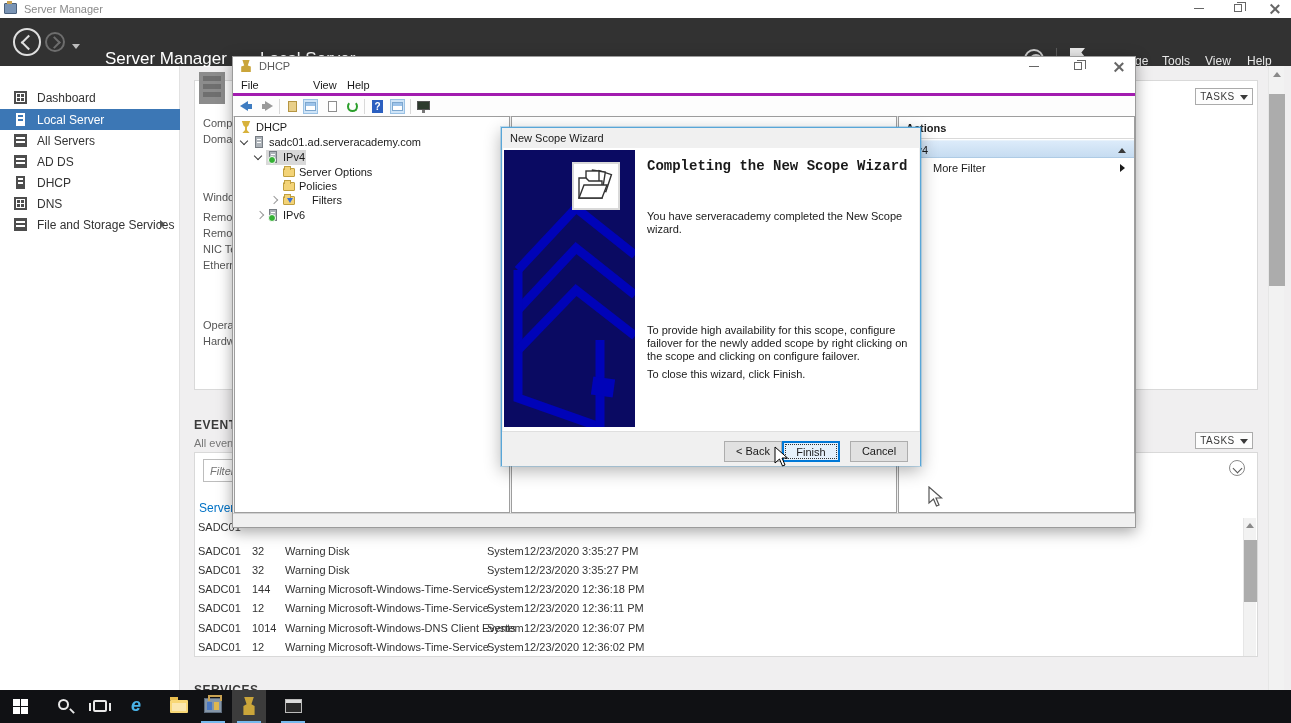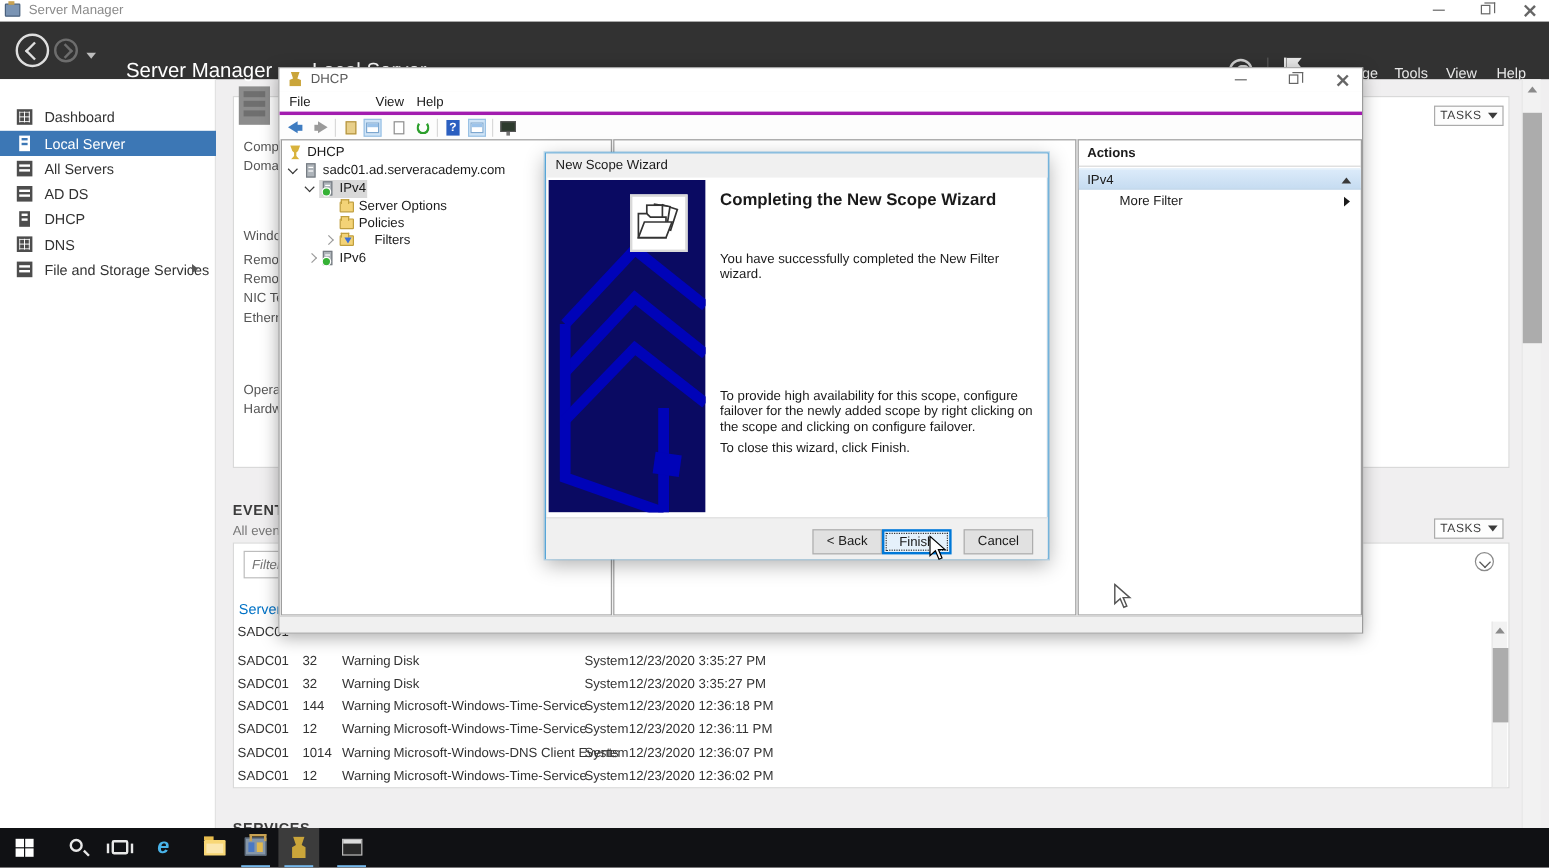--- a/index.html
+++ b/index.html
@@ -121,27 +121,27 @@
   .t-folder::before { content:""; position:absolute; left:0; top:-3px; width:5px; height:3px; background:#f3d377; border:1px solid #c09f3f; border-bottom:none; }
   .t-funnel::after { content:""; position:absolute; left:3px; top:1px; border-left:3px solid transparent; border-right:3px solid transparent; border-top:5px solid #3a6fd8; }
   .t-goblet { background:#d8b23c; clip-path:polygon(15% 0,85% 0,70% 40%,58% 50%,58% 75%,80% 100%,20% 100%,42% 75%,42% 50%,30% 40%); }
   .actions-hdr { font-size:11px; font-weight:bold; color:#1a1a1a; }
   .actions-bar { background:linear-gradient(#dcebfa,#c6dcf1); border-top:1px solid #e8f2fb; border-bottom:1px solid #aecbe5; font-size:11px; color:#1a1a1a; }
   .caret-up { width:0;height:0;border-left:4px solid transparent;border-right:4px solid transparent;border-bottom:5px solid #3a3a3a; }
   .caret-right { width:0;height:0;border-top:4px solid transparent;border-bottom:4px solid transparent;border-left:5px solid #1a1a1a; }
   .dhcp-status { left:0; top:456px; width:902px; height:14px; background:#f0f0f0; border-top:1px solid #d0d0d0; }
 
   
-  .wizard { left:454px; top:127px; width:420px; height:339px; background:#f0f0f0; border:1px solid #58a6d8; box-shadow:0 0 0 1px rgba(88,166,216,.35), 0 5px 16px rgba(0,0,0,.3); z-index:20; }
+  .wizard { left:501px; top:127px; width:420px; height:339px; background:#f0f0f0; border:1px solid #58a6d8; box-shadow:0 0 0 1px rgba(88,166,216,.35), 0 5px 16px rgba(0,0,0,.3); z-index:20; }
   .wiz-titlebar { left:0; top:0; width:418px; height:20px; background:#f0f0f0; }
   .wiz-title { left:8px; top:4px; font-size:11px; color:#1a1a1a; }
   .wiz-body { left:1px; top:20px; width:416px; height:283px; background:#fff; }
   .wiz-art { left:1px; top:2px; width:131px; height:277px; }
   .wiz-icon-box { left:69px; top:14px; width:48px; height:48px; background:#fff; border:2px solid #d9d9d9; }
-  .wiz-head { left:144px; top:10px; width:262px; font-size:14px; font-weight:bold; color:#1a1a1a; line-height:17px; }
+  .wiz-head { left:144px; top:10px; width:262px; font-size:14px; font-weight:bold; color:#1a1a1a; line-height:17px;font-family:Liberation Mono, monospace; }
   .wiz-text { position:absolute; left:144px; width:268px; font-size:11px; color:#1a1a1a; line-height:13px; }
   .wiz-btnbar { left:0; top:303px; width:418px; height:35px; background:#f0f0f0; border-top:1px solid #dfdfdf; }
   .wiz-btn { position:absolute; top:9px; width:58px; height:21px; background:#e1e1e1; border:1px solid #adadad; font-size:11px; color:#1a1a1a; text-align:center; line-height:19px; }
   .wiz-btn.focused { border:2px solid #0078d7; outline:1px dotted #333; outline-offset:-4px; background:#e5f1fb; }
 
   
   .cursor { z-index:40; }
 
   
   .taskbar { left:0; top:690px; width:1291px; height:33px; background:#101114; z-index:50; }
@@ -453,21 +453,21 @@
           <g stroke="#333" stroke-width="1.4" fill="#fff">
             <rect x="22" y="8" width="13" height="18" transform="rotate(18 28 17)"></rect>
             <rect x="17" y="7" width="13" height="19" transform="rotate(9 23 16)"></rect>
             <rect x="12" y="7" width="13" height="20"></rect>
             <path d="M5 14 L5 34 L28 34 L28 17 L15 17 L12 14 Z"></path>
             <path d="M5 34 L10 21 L33 21 L28 34 Z"></path>
           </g>
         </svg>
       </div>
       <div class="abs wiz-head">Completing the New Scope Wizard</div>
-      <div class="wiz-text" style="top:62px;">You have successfully completed the New Filter wizard.</div>
+      <div class="wiz-text" style="top:62px;">You have serveracademy completed the New Scope wizard.</div>
       <div class="wiz-text" style="top:176px;">To provide high availability for this scope, configure failover for the newly added scope by right clicking on the scope and clicking on configure failover.</div>
       <div class="wiz-text" style="top:220px;">To close this wizard, click Finish.</div>
     </div>
     <div class="abs wiz-btnbar">
       <div class="wiz-btn" style="left:222px;">&lt; Back</div>
       <div class="wiz-btn focused" style="left:280px;">Finish</div>
       <div class="wiz-btn" style="left:348px;">Cancel</div>
     </div>
   </div>
 

